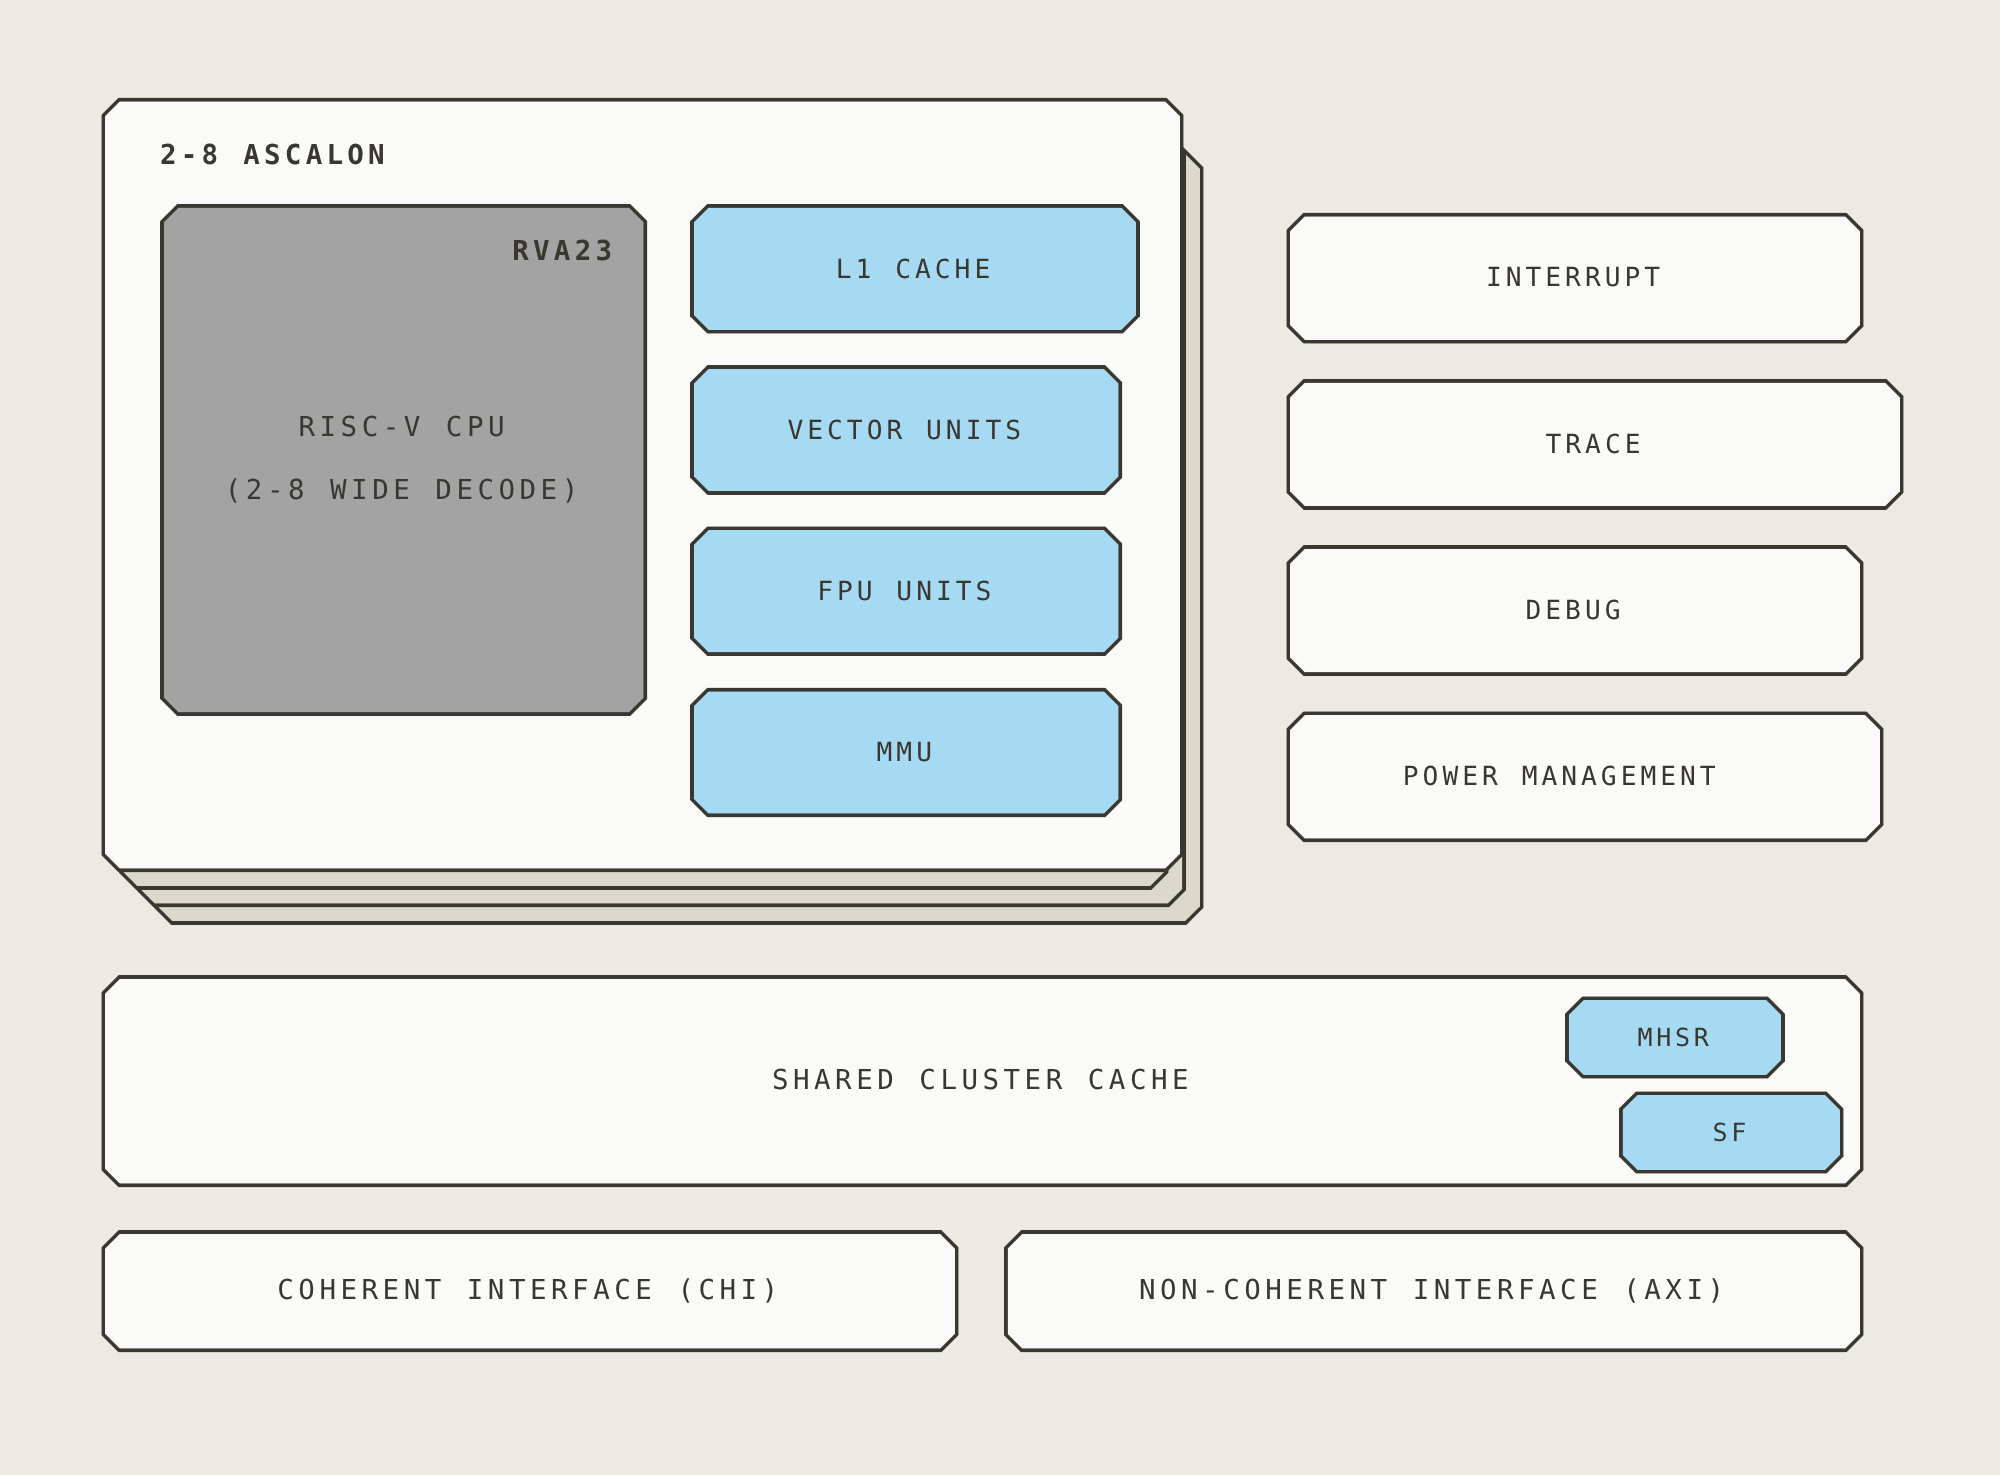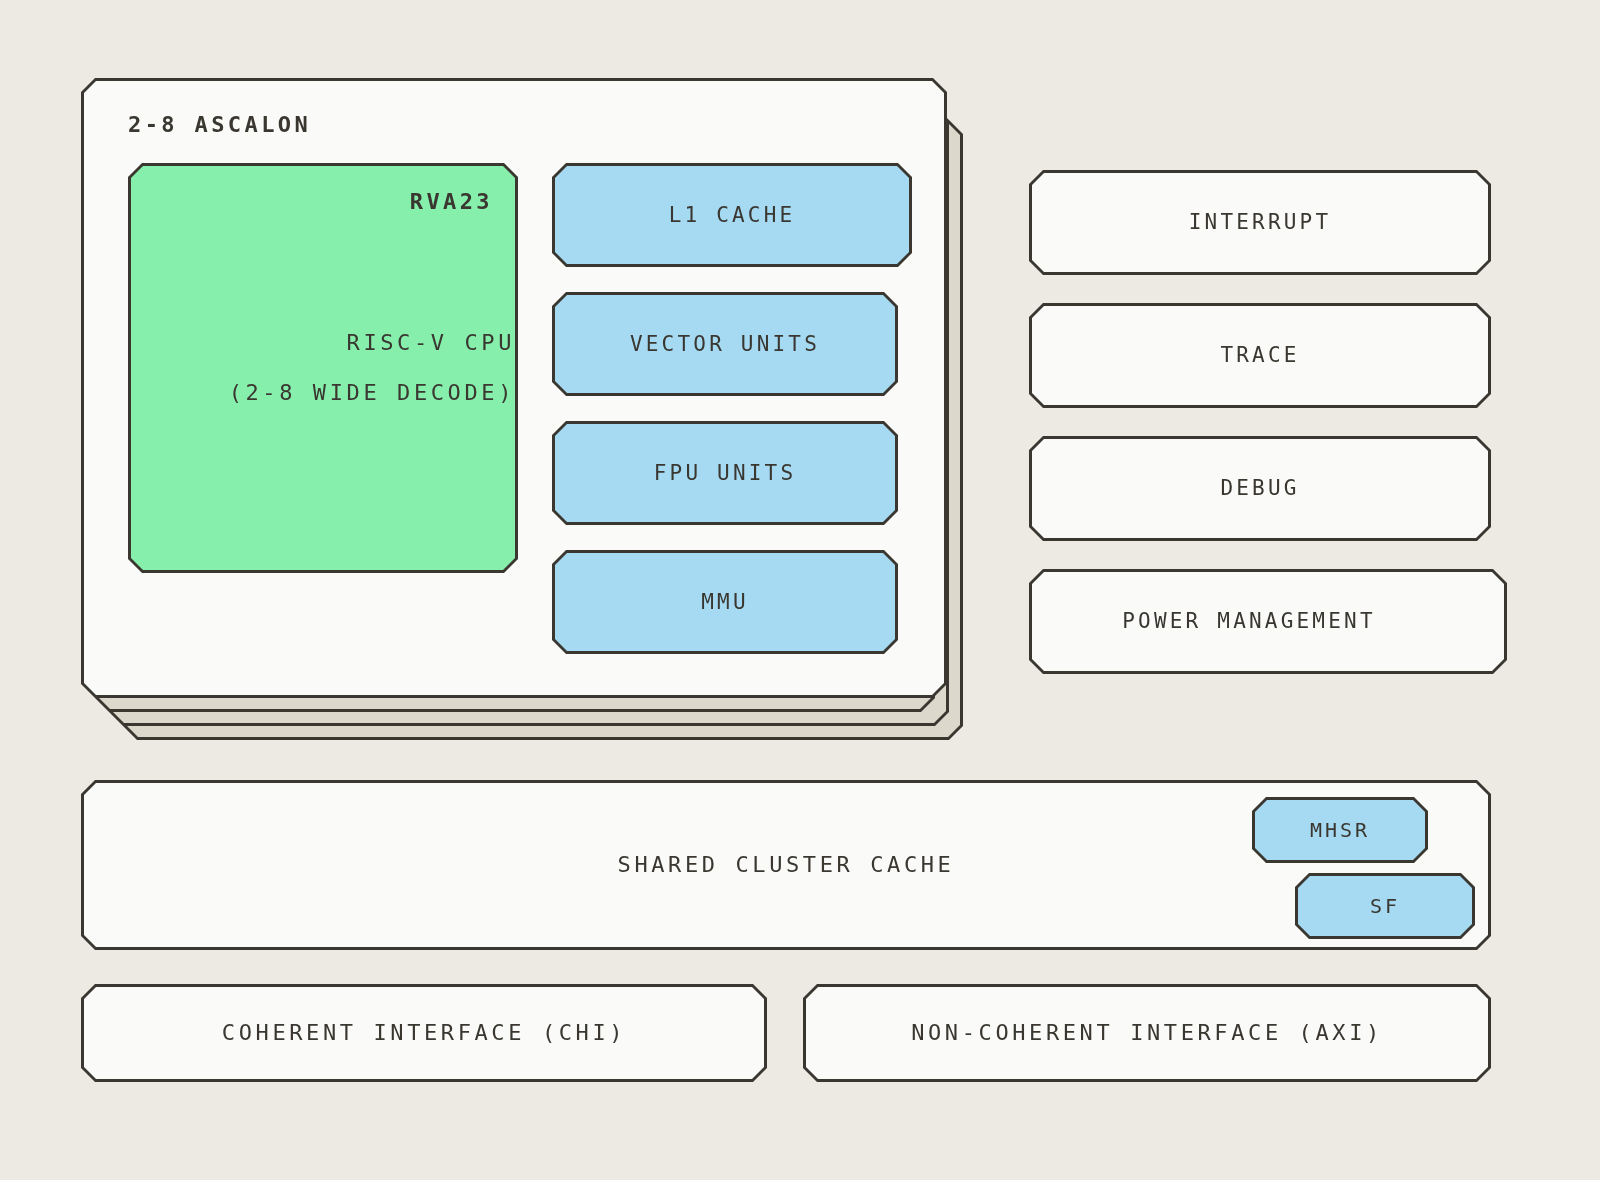--- a/index.html
+++ b/index.html
@@ -22,26 +22,26 @@
   }
   .bev > .fill{
     position:absolute;left:3px;top:3px;right:3px;bottom:3px;
     clip-path:polygon(12px 0,calc(100% - 12px) 0,100% 12px,100% calc(100% - 12px),
                       calc(100% - 12px) 100%,12px 100%,0 calc(100% - 12px),0 12px);
     display:flex;align-items:center;justify-content:center;
   }
 
   .fill.panel{background:#fafaf8;}
   .fill.blue {background:#a5daf2;}
-  .fill.green{background:#86efac;}
+  .fill.green{background:#a3a3a3;}
   .fill.stack{background:#dcd8cc;}
 
   .lbl{
     font-size:21px;letter-spacing:3.2px;font-weight:400;
-    color:#3a3731;white-space:nowrap;text-align:right;line-height:1.45;
+    color:#3a3731;white-space:nowrap;text-align:center;line-height:1.45;
   }
   .lbl.small{font-size:20px;letter-spacing:3px;}
   .lbl.title{font-size:22px;letter-spacing:3.4px;font-weight:700;}
 
   
   .txt{position:absolute;white-space:nowrap;color:#3a3731;}
 </style>
 </head>
 <body>
 
@@ -99,21 +99,21 @@
 
     </div>
   </div>
 
   <div class="bev" style="left:1029px;top:170px;width:462px;height:105px;">
     <div class="fill panel">
       <span class="lbl">INTERRUPT</span>
     </div>
   </div>
 
-  <div class="bev" style="left:1029px;top:303px;width:462px;height:105px;">
+  <div class="bev" style="left:1029px;top:303px;width:462px;height:105px;padding-left:32px;">
     <div class="fill panel">
       <span class="lbl">TRACE</span>
     </div>
   </div>
 
   <div class="bev" style="left:1029px;top:436px;width:462px;height:105px;">
     <div class="fill panel">
       <span class="lbl">DEBUG</span>
     </div>
   </div>

